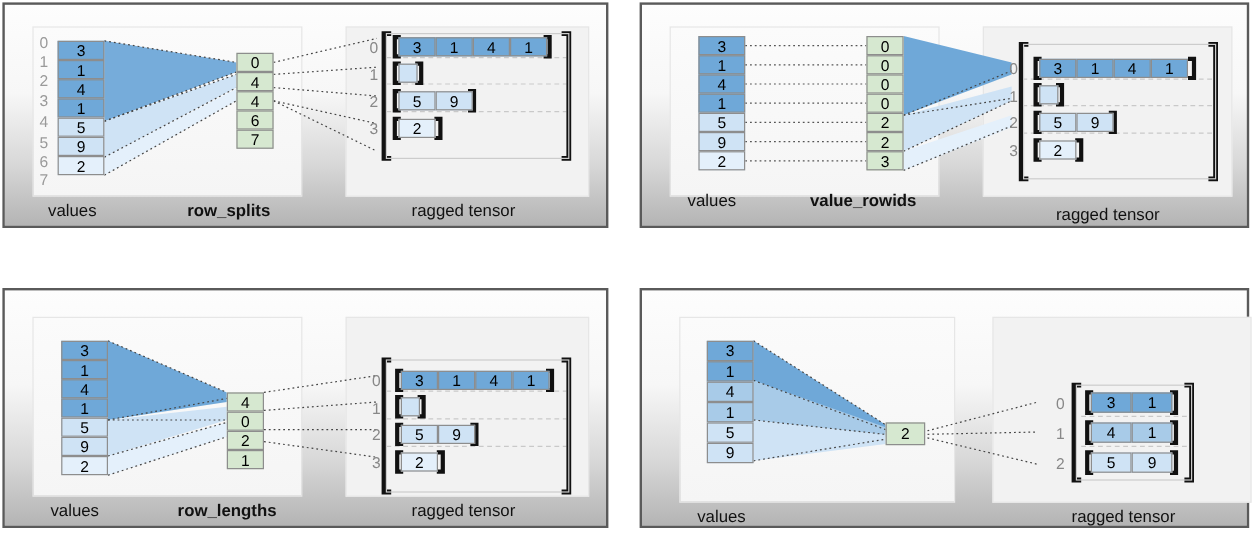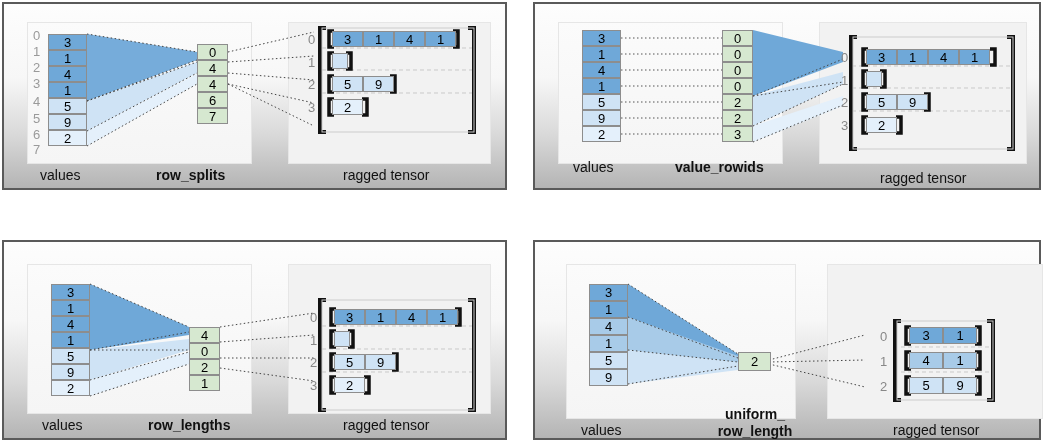--- a/index.html
+++ b/index.html
@@ -324,22 +324,20 @@
     <div class="cell v0" style="left:54px;top:42px;width:39px;height:17px;">3</div>
     <div class="cell v0" style="left:54px;top:59px;width:39px;height:17px;">1</div>
     <div class="cell v1" style="left:54px;top:76px;width:39px;height:17px;">4</div>
     <div class="cell v1" style="left:54px;top:93px;width:39px;height:17px;">1</div>
     <div class="cell v2" style="left:54px;top:110px;width:39px;height:17px;">5</div>
     <div class="cell v2" style="left:54px;top:127px;width:39px;height:17px;">9</div>
 
     <div class="cell green" style="left:203px;top:110px;width:33px;height:19px;">2</div>
 
     <div class="caption" style="left:46px;top:180px;">values</div>
-    <div class="caption bold center" style="left:155px;top:164px;width:130px;line-height:17px;">uniform_
-row_length</div>
     <div class="caption" style="left:358px;top:180px;">ragged tensor</div>
 
     <svg class="overlay" width="508" height="200">
       <g stroke="#c9c9c9" stroke-width="1" stroke-dasharray="4,3">
         <line x1="366" y1="105" x2="458" y2="105"></line>
         <line x1="366" y1="130" x2="458" y2="130"></line>
       </g>
       <path d="M366 79 L360 79 L360 158 L366 158" stroke="#111" stroke-width="4" fill="none"></path>
       <path d="M452 79 L458 79 L458 158 L452 158" stroke="#111" stroke-width="4" fill="none"></path>
       <rect x="362" y="79" width="96" height="79" fill="none" stroke="#cccccc" stroke-width="1"></rect>

